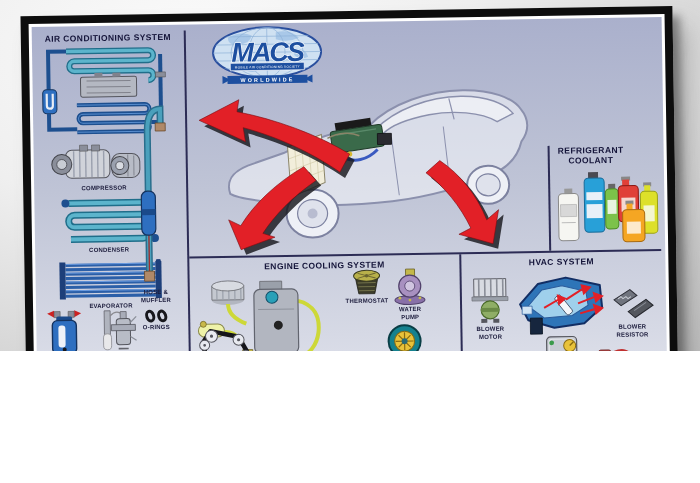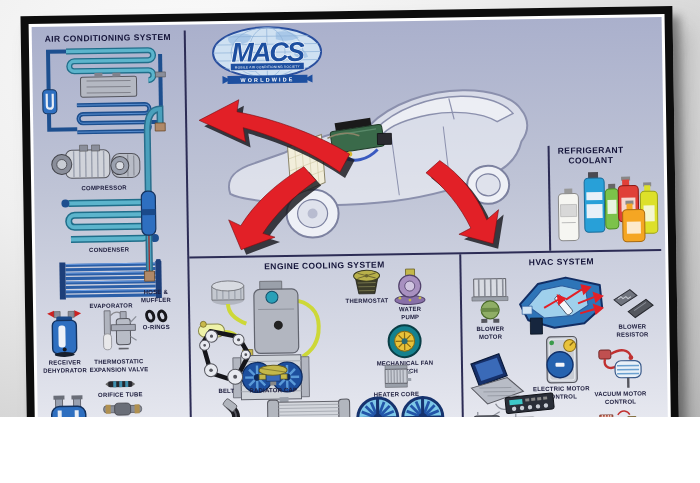--- a/index.html
+++ b/index.html
@@ -1,17 +1,17 @@
 <!DOCTYPE html>
 <html><head>
 <meta charset="utf-8">
 <style>
   html,body{margin:0;padding:0;}
   body{width:700px;height:483px;overflow:hidden;font-family:"Liberation Sans",sans-serif;}
-  .scene{position:relative;width:700px;height:417px;
+  .scene{position:relative;width:700px;height:351px;
     background:radial-gradient(ellipse at 28% 15%, #fbfbfb 0%, #efefef 40%, #d7d7d7 75%, #c2c2c2 100%);overflow:hidden;}
   .poster{position:absolute;left:24px;top:11px;width:652px;height:456px;box-sizing:border-box;
     background:#ffffff;border:8px solid #0d0d0d;padding:3px;transform:rotate(-0.9deg);transform-origin:50% 50%;
     box-shadow:7px 10px 9px rgba(45,45,45,.48), 16px 20px 24px rgba(90,90,90,.32);}
   .content{position:relative;width:630px;height:434px;overflow:hidden;
     background:linear-gradient(180deg,#aab0cc 0%,#bfc4d6 38%,#d6d9e5 72%,#ecedf3 100%);}
   .sec-title{position:absolute;font-weight:bold;font-size:8.5px;line-height:1.2;color:#15153a;
     text-align:center;letter-spacing:.4px;}
   .lbl{position:absolute;font-weight:bold;font-size:6px;line-height:1.25;color:#1d1d3d;
     text-align:center;letter-spacing:.2px;}

